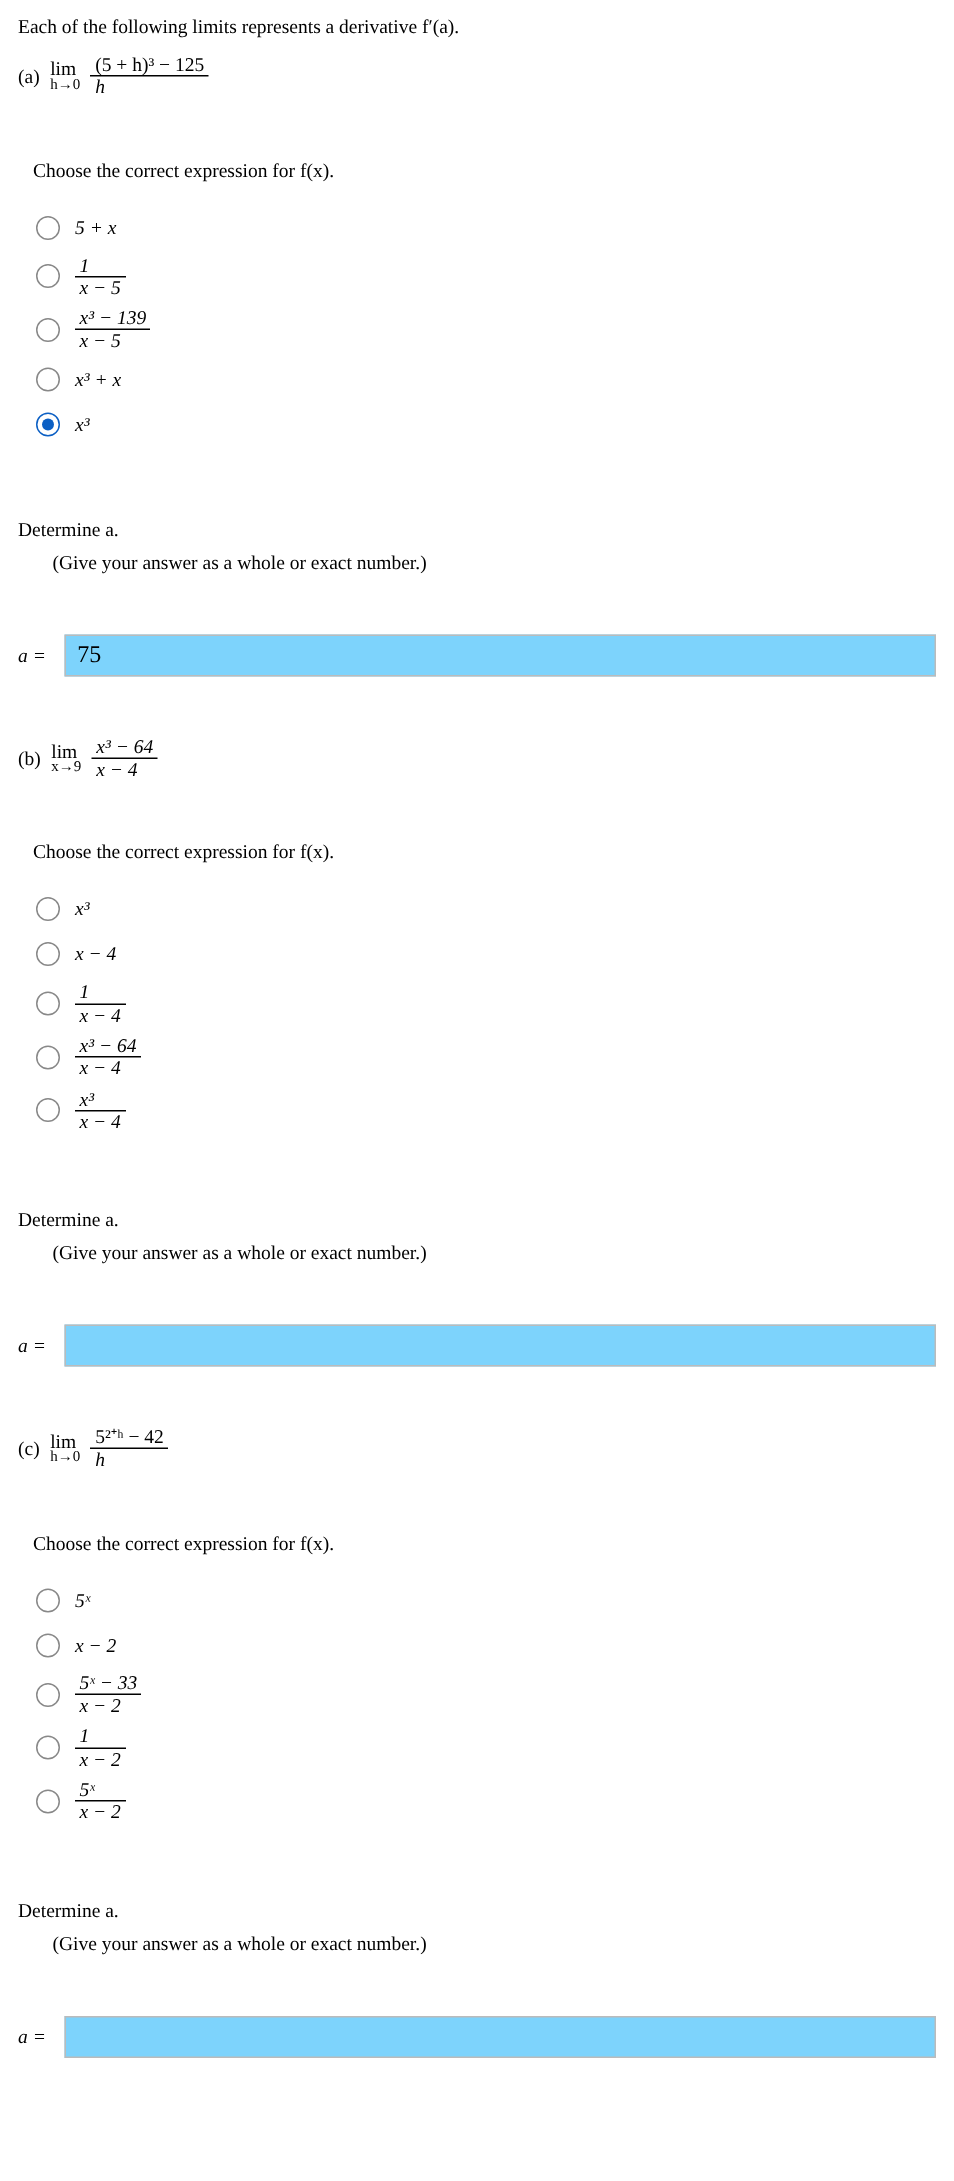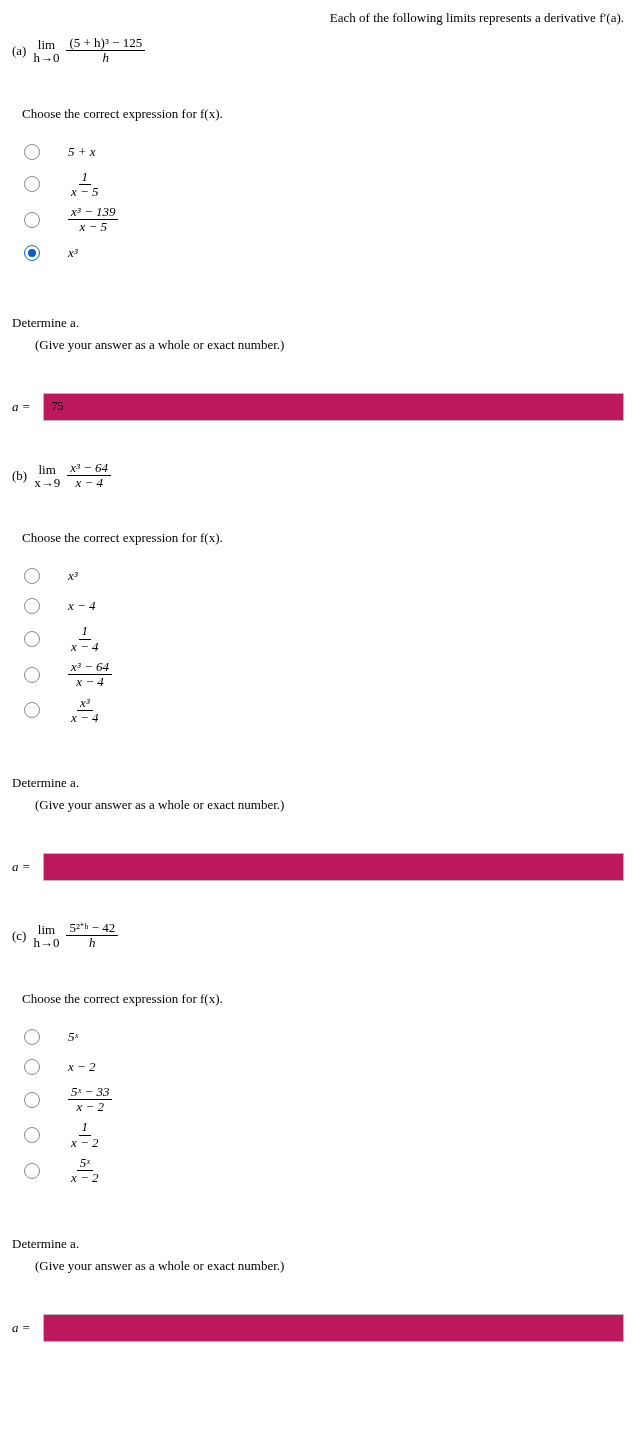--- a/index.html
+++ b/index.html
@@ -5,49 +5,49 @@
   * { box-sizing: border-box; }
   body {
     font-family: "Times New Roman", serif;
     font-size: 13px;
     color: #000;
     margin: 0;
     padding: 10px 12px;
     width: 636px;
     background: #fff;
   }
-  .intro { margin-bottom: 10px; text-align: right; }
+  .intro { margin-bottom: 10px; }
   .part-label { display: flex; align-items: center; gap: 4px; margin: 6px 0 40px 0; }
   .prompt { margin: 10px 0 18px 10px; font-style: italic; font-family: Liberation Serif, serif; }
   .options { margin-left: 12px; }
-  .option { display: flex; align-items: center; gap: 28px; margin: 6px 0; min-height: 24px; }
+  .option { display: flex; align-items: center; gap: 10px; margin: 6px 0; min-height: 24px; }
   .radio {
     width: 16px; height: 16px; border: 1.5px solid #888; border-radius: 50%;
     display: inline-flex; align-items: center; justify-content: center;
     cursor: pointer; flex-shrink: 0;
   }
   .radio.selected { border-color: #0b5fc4; }
   .radio.selected::after {
     content: ""; width: 8px; height: 8px; background: #0b5fc4; border-radius: 50%;
   }
-  .frac { display: inline-flex; flex-direction: column; align-items: center; vertical-align: middle; line-height: 1.1; }
+  .frac { display: inline-flex; flex-direction: column; vertical-align: middle; line-height: 1.1; }
   .frac .num { border-bottom: 1px solid #000; padding: 0 3px; }
   .frac .den { padding: 0 3px; }
-  .lim { display: inline-flex; flex-direction: column; align-items: center; vertical-align: middle; line-height: 1; margin: 0 3px; }
+  .lim { display: inline-flex; flex-direction: column; align-items: flex-start; vertical-align: middle; line-height: 1; margin: 0 3px; }
   .lim .top { font-size: 13px; }
-  .lim .bot { font-size: 13px; }
+  .lim .bot { font-size: 10px; }
   .math { font-style: italic; font-family: "Times New Roman", serif; }
   .determine-block { margin-top: 50px; }
   .determine-title { font-style: normal; margin-bottom: 6px; }
   .determine-note { margin-bottom: 40px; margin-left: 23px; }
   .answer-row { display: flex; align-items: center; gap: 12px; margin: 10px 0 40px 0; }
   .answer-label { font-style: italic; white-space: nowrap; }
   .answer-input {
     flex: 1; border: 1px solid #bbb; height: 28px; padding: 4px 8px;
-    font-family: inherit; font-size: 12px; background: #be185d;
+    font-family: inherit; font-size: 16px; background: #7dd3fc;
   }
   .i { font-style: italic; }
 </style>
 </head>
 <body>
 
 <div class="intro">
   <span>Each of the following limits represents a derivative f′(a).</span>
 </div>
 
@@ -78,20 +78,24 @@
       <span class="num">1</span>
       <span class="den">x − 5</span>
     </span>
   </div>
   <div class="option">
     <span class="radio"></span>
     <span class="frac math">
       <span class="num">x³ − 139</span>
       <span class="den">x − 5</span>
     </span>
+  </div>
+  <div class="option">
+    <span class="radio"></span>
+    <span class="math">x³ + x</span>
   </div>
   <div class="option">
     <span class="radio selected"></span>
     <span class="math">x³</span>
   </div>
 </div>
 
 <div class="determine-block">
   <div class="determine-title">Determine a.</div>
   <div class="determine-note">(Give your answer as a whole or exact number.)</div>

